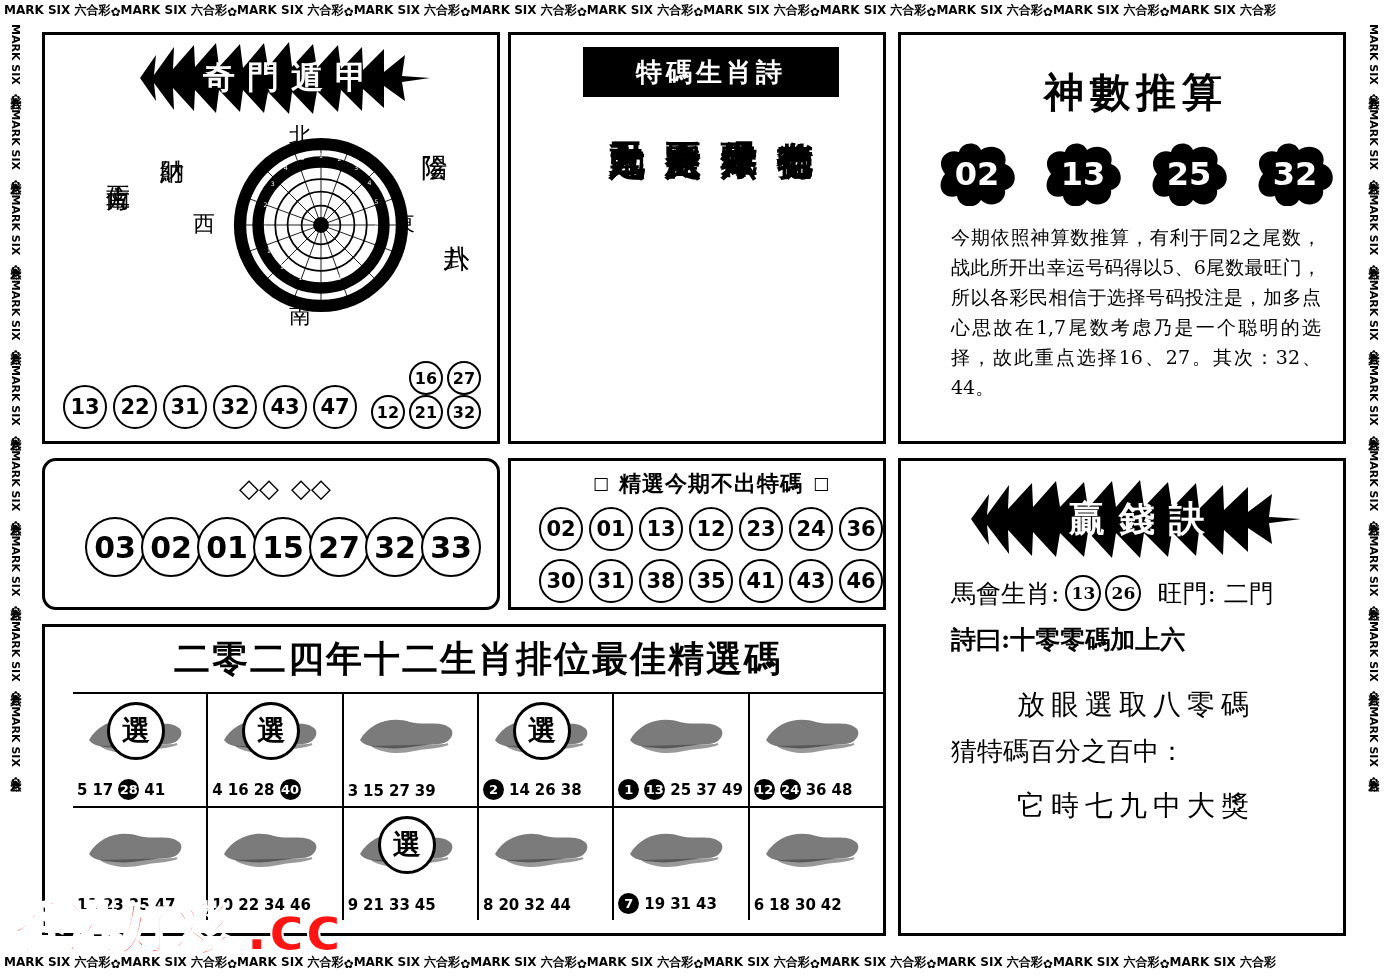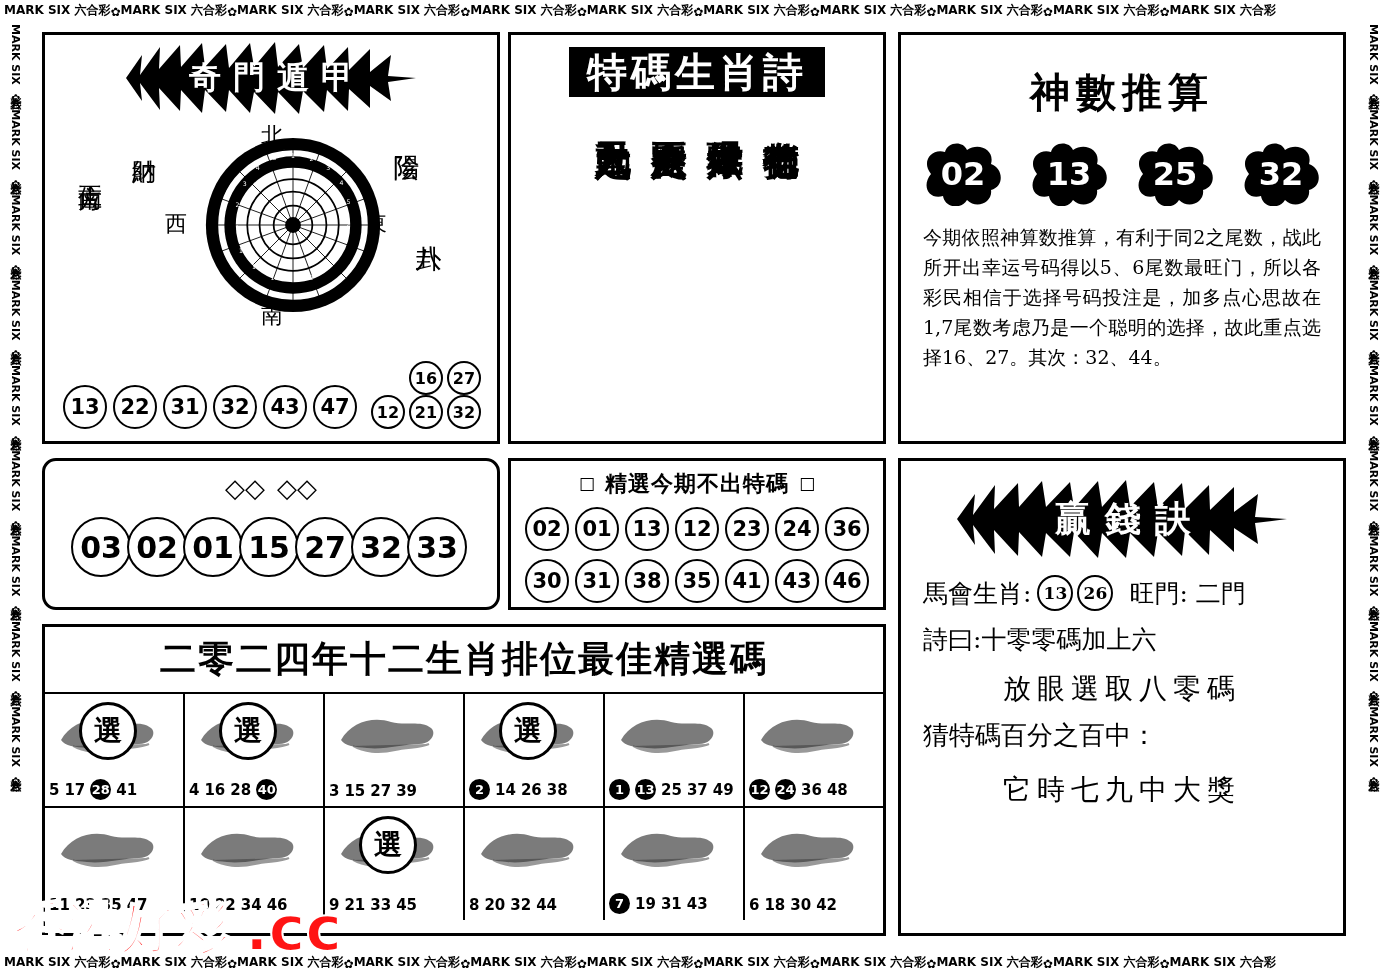--- a/index.html
+++ b/index.html
@@ -15,21 +15,21 @@
   .border-top{left:0;top:2px;width:1388px;height:22px;}
   .border-bottom{left:0;bottom:4px;width:1388px;height:22px;}
   .strip-inner{display:flex;align-items:flex-end;}
   .strip-inner span{font-size:12px;font-weight:bold;}
   .flower{font-size:12px;}
   .border-left,.border-right{position:absolute;top:24px;height:912px;width:26px;overflow:hidden;}
   .border-left{left:2px;} .border-right{right:2px;}
   .vstrip{writing-mode:vertical-rl;text-orientation:mixed;font-size:11px;font-weight:bold;white-space:nowrap;line-height:26px;}
 
   
-  .box{position:absolute;border:3px solid #000;background:#fff;box-sizing:border-box;}
+  .box{position:absolute;border:3px solid #000;background:#fff;box-sizing:border-box;padding-left:28px;}
 
   .hdr-black{
     background:#000;color:#fff;font-weight:bold;text-align:center;
     font-family:"DejaVu Sans","Liberation Sans",sans-serif;
   }
 
   
   .star-banner{position:relative;display:flex;align-items:center;justify-content:center;}
   .star-banner .star-bg{position:absolute;left:0;top:0;width:100%;height:100%;}
   .star-banner .txt{position:relative;color:#fff;font-weight:bold;letter-spacing:10px;}
@@ -192,21 +192,21 @@
         <div class="numcircle" style="width: 40px; height: 40px; font-size: 21px;">13</div>
         <div class="numcircle" style="width: 40px; height: 40px; font-size: 21px;">22</div>
         <div class="numcircle" style="width: 40px; height: 40px; font-size: 21px;">31</div>
         <div class="numcircle" style="width: 40px; height: 40px; font-size: 21px;">32</div>
         <div class="numcircle" style="width: 40px; height: 40px; font-size: 21px;">43</div>
         <div class="numcircle" style="width: 40px; height: 40px; font-size: 21px;">47</div>
       </div>
   </div>
 
   <div class="box" style="left:508px;top:32px;width:378px;height:412px;">
-    <div class="hdr-black cn" style="margin:12px auto 0;width:250px;height:44px;line-height:44px;font-size:40px;letter-spacing:4px;border:3px solid #000;">特碼生肖詩</div>
+    <div class="hdr-black cn" style="margin:12px auto 0;width:250px;height:44px;line-height:44px;font-size:26px;letter-spacing:4px;border:3px solid #000;">特碼生肖詩</div>
     <div id="poem-lines" style="display:flex;flex-direction:row-reverse;justify-content:center;gap:14px;margin-top:16px;">
         <div class="cn vtext" style="font-size: 36px; line-height: 42px; font-weight: bold; height: 300px;">七七徒勞七有功</div>
         <div class="cn vtext" style="font-size: 36px; line-height: 42px; font-weight: bold; height: 300px;">零六做伴雄才現</div>
         <div class="cn vtext" style="font-size: 36px; line-height: 42px; font-weight: bold; height: 300px;">歷史六零不合八</div>
         <div class="cn vtext" style="font-size: 36px; line-height: 42px; font-weight: bold; height: 300px;">九六動九天已定</div>
       </div>
   </div>
 
   <div class="box" style="left:898px;top:32px;width:448px;height:412px;">
     <div class="cn" style="text-align:center;font-size:40px;font-weight:bold;letter-spacing:6px;margin-top:30px;">神數推算</div>
@@ -291,21 +291,21 @@
 
     <div class="handwrite" style="margin:16px 22px 0 22px;">
       <div style="display:flex;align-items:center;gap:6px;font-size:25px;margin-bottom:12px;">
         <span>馬會生肖:</span>
         <span id="win-circles" style="display:flex;gap:4px;">
             <div class="numcircle" style="width: 32px; height: 32px; font-size: 17px;">13</div>
             <div class="numcircle" style="width: 32px; height: 32px; font-size: 17px;">26</div>
           </span>
         <span style="margin-left:10px;">旺門: 二門</span>
       </div>
-      <div style="font-size:25px;margin-bottom:14px;">
+      <div style="font-size:25px;margin-bottom:30px;font-weight:bold;">
         <span>詩曰:十零零碼加上六</span>
       </div>
       <div style="font-size:28px;text-align:center;letter-spacing:6px;margin-bottom:10px;">放眼選取八零碼</div>
       <div style="font-size:26px;margin-bottom:18px;">猜特碼百分之百中：</div>
       <div style="font-size:28px;text-align:center;letter-spacing:6px;">它時七九中大獎</div>
     </div>
   </div>
 
   <div class="box" style="left:42px;top:624px;width:844px;height:312px;">
     <div class="cn" style="text-align:center;font-size:36px;font-weight:bold;letter-spacing:2px;margin-top:8px;">二零二四年十二生肖排位最佳精選碼</div>

